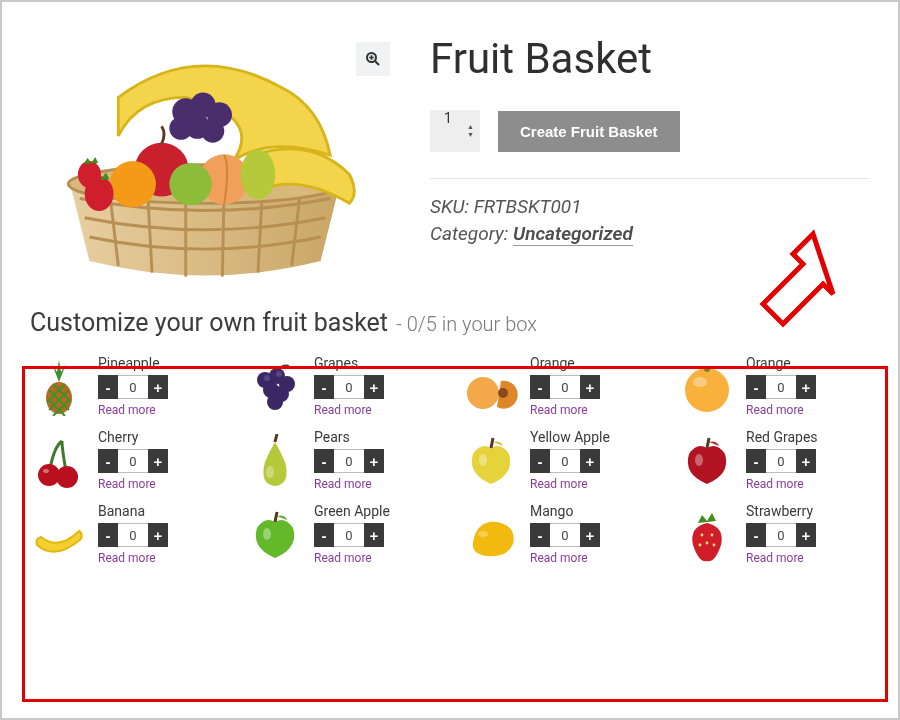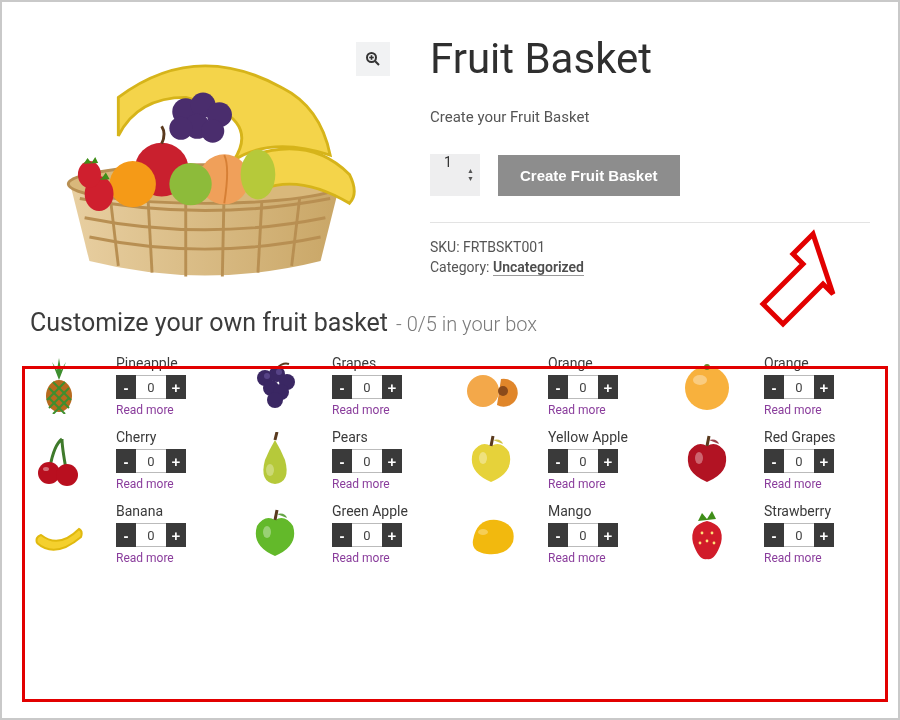--- a/index.html
+++ b/index.html
@@ -60,40 +60,40 @@
     color: #fff;
     font-size: 15px;
     font-weight: 600;
     border: none;
     padding: 12px 22px;
     cursor: pointer;
     text-align: right;
   }
 
   .meta-divider { border: none; border-top: 1px solid #e3e3e3; margin: 26px 0 16px; }
-  .meta-line { font-size: 14px; color: #555; margin-bottom: 4px; }
+  .meta-line { font-size: 19px; color: #555; margin-bottom: 4px; font-style: italic; }
   .meta-line .link { color:#4d4d4d; border-bottom:1px solid #9a9a9a; cursor:pointer; font-weight:600;}
 
   
   .customize { margin-top: 18px; }
   .customize h2 {
     font-size: 25px;
     font-weight: 400;
     color: #3c3c3c;
     display:flex; align-items:baseline; gap:8px;
   }
   .customize h2 .sub { font-size: 20px; color:#7a7a7a; font-weight:300; }
 
   .fruit-grid {
     display: grid;
     grid-template-columns: repeat(4, 1fr);
     gap: 12px 24px;
     margin-top: 18px;
   }
-  .fruit-card { display: flex; gap: 28px; align-items:center; }
+  .fruit-card { display: flex; gap: 10px; align-items:flex-end; }
   .fruit-thumb {
     width: 58px; height: 58px;
     flex-shrink:0;
     display:flex; align-items:center; justify-content:center;
   }
   .fruit-info { flex:1; min-width:0; }
   .fruit-name { font-size: 14px; color:#3a3a3a; margin-bottom:4px; }
   .stepper { display:flex; align-items:stretch; height:24px; }
   .stepper button {
     width:20px; background:#3a3a3a; color:#fff;
@@ -190,21 +190,20 @@
           <ellipse cx="60" cy="150" rx="12" ry="14" fill="#cf1f2e"></ellipse>
           <path d="M54 139 l4 -6 l4 5 l4 -6 l3 6" fill="#3f8e18"></path>
         </g>
 
       <circle cx="165" cy="160" r="22" fill="#8dbb3a"></circle>
     </svg>
   </div>
 
   <div class="product-detail">
     <h1 class="prod-title">Fruit Basket</h1>
-    <div class="prod-desc">Create your Fruit Basket</div>
 
     <div class="buy-row">
       <div class="qty-wrap">
         <div class="qty-input"><span>1</span>
           <div class="qty-spinner">
               <span>▲</span>
               <span>▼</span>
             </div>
         </div>
       </div>

